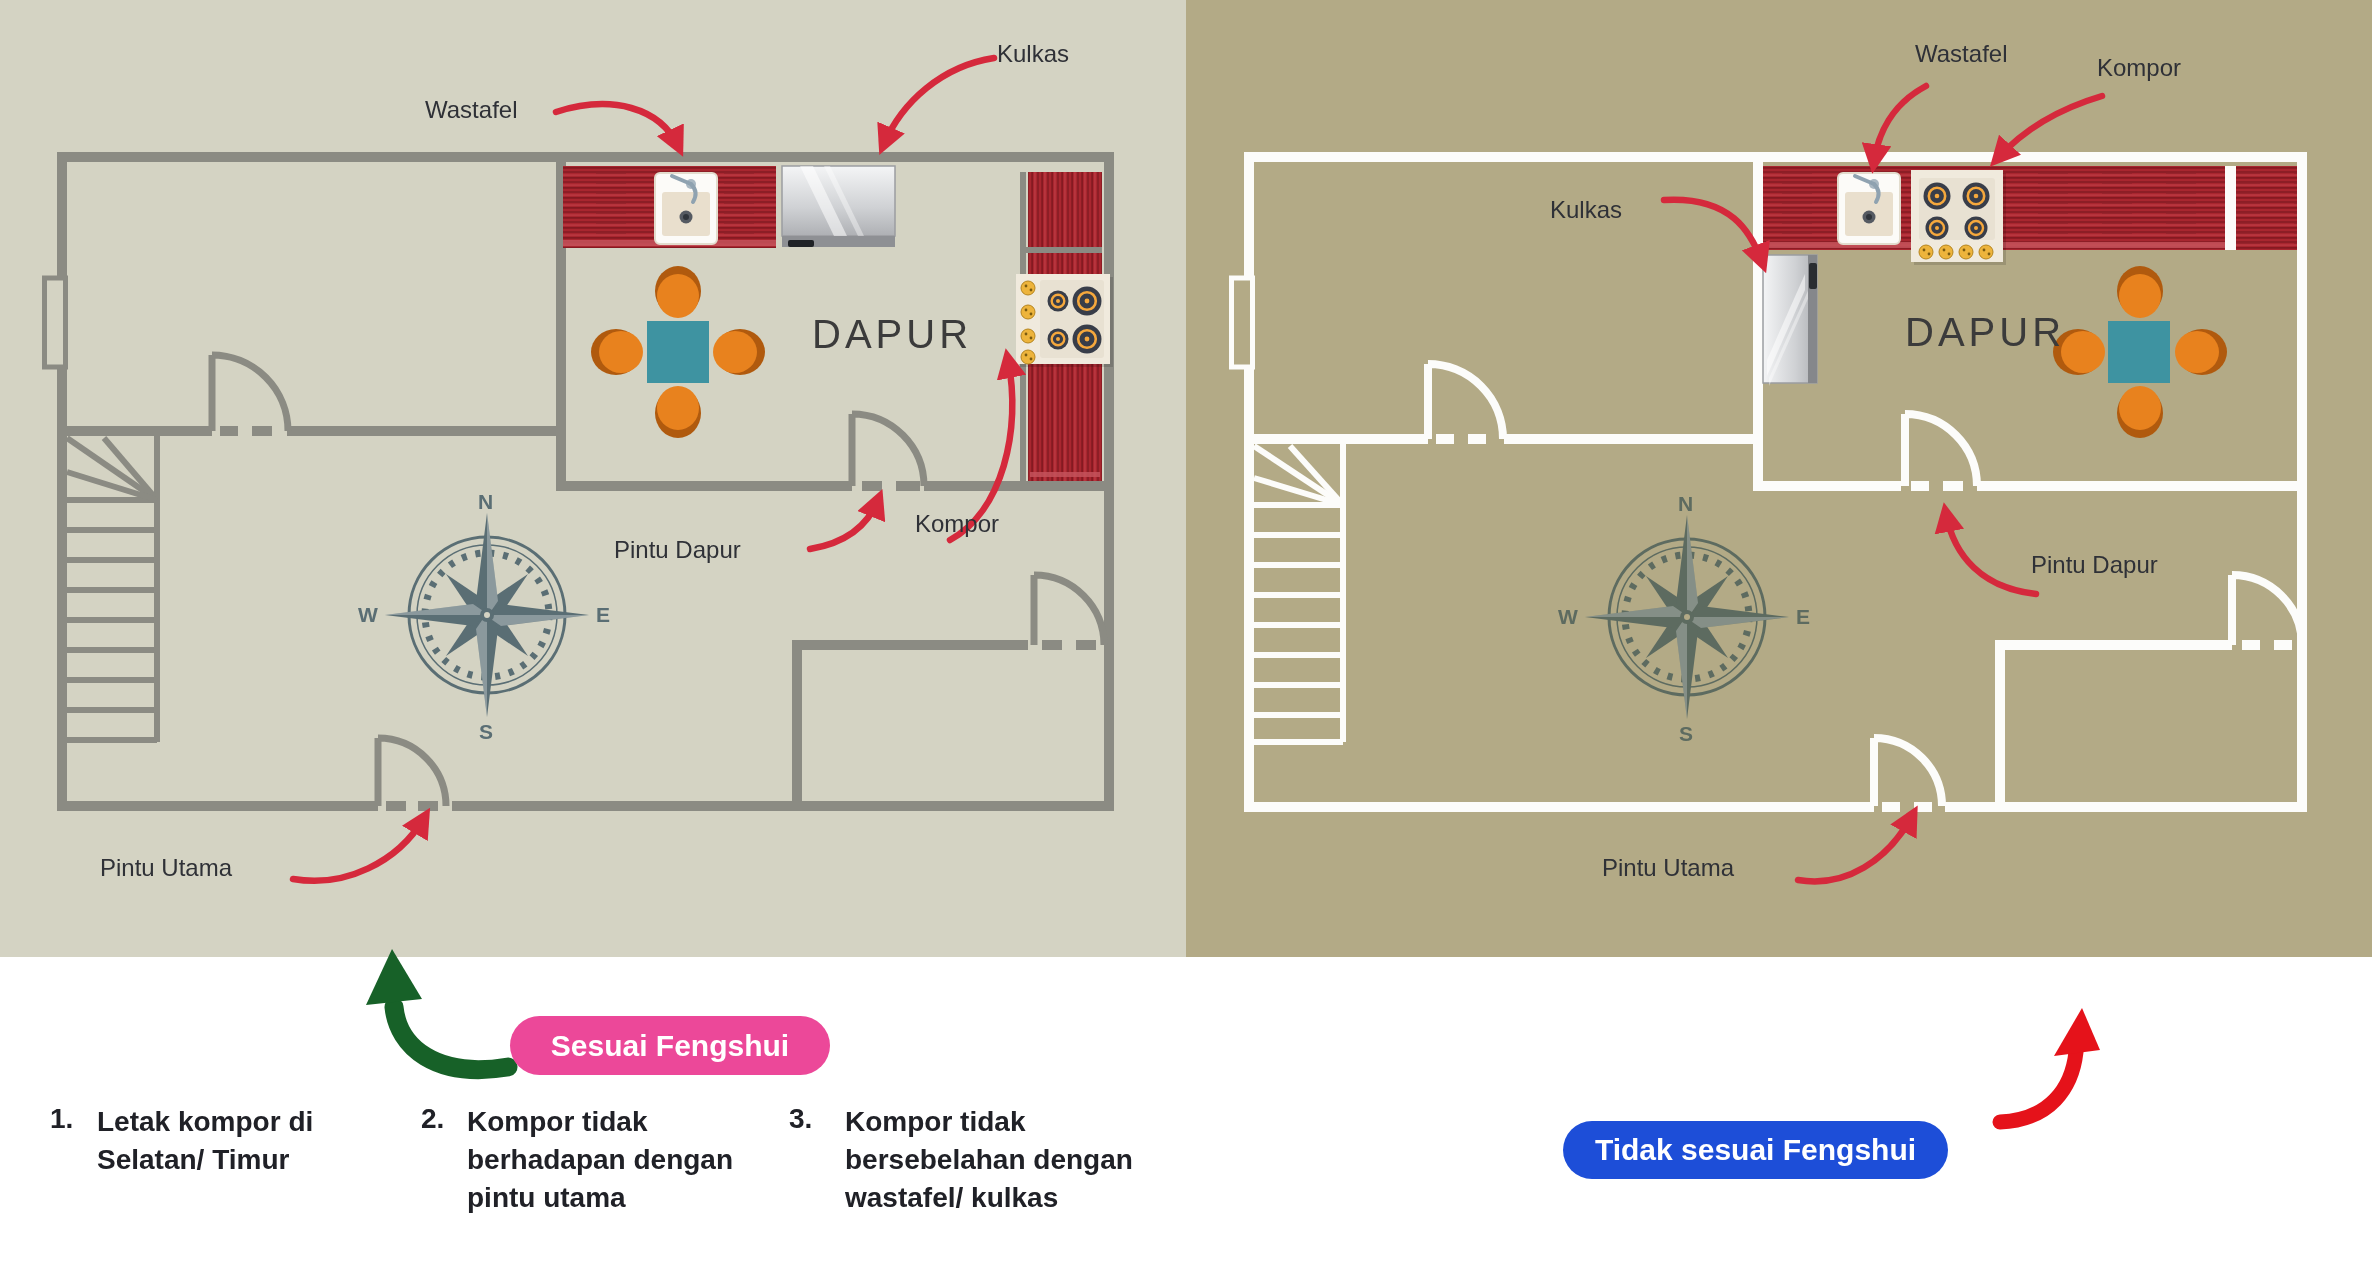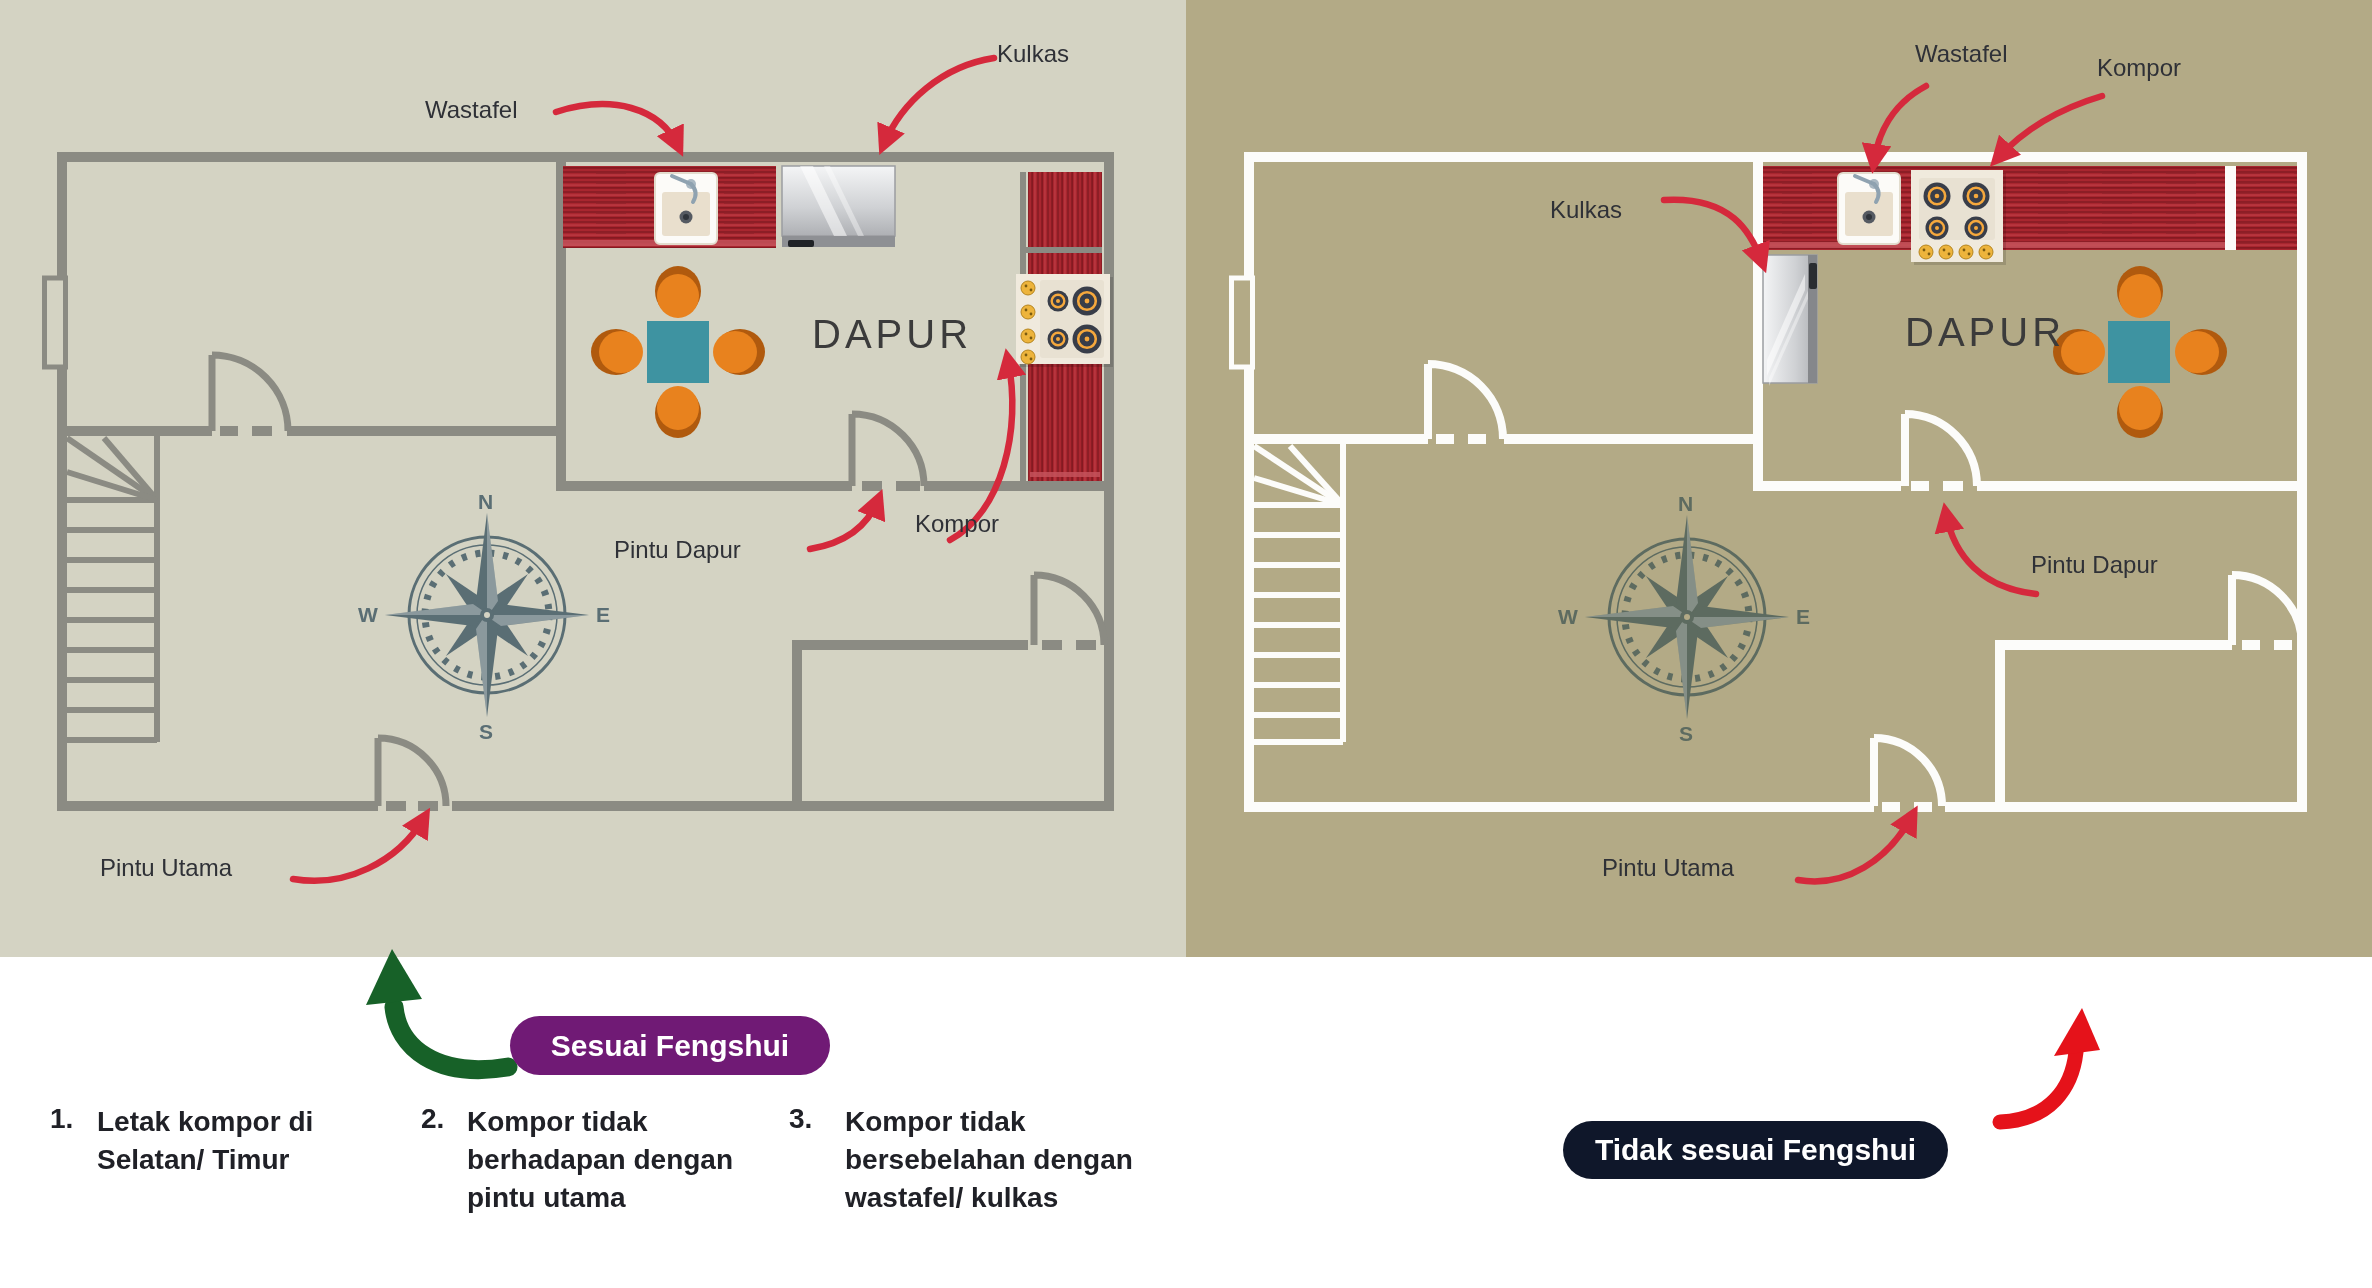--- a/index.html
+++ b/index.html
@@ -8,22 +8,22 @@
   .panel{position:absolute;top:0;height:957px;width:1186px;}
   .panel.left{left:0;background:#d4d3c3;}
   .panel.right{left:1186px;background:#b3aa86;}
   .panel svg{position:absolute;left:0;top:0;}
   .lbl{position:absolute;font-size:24px;color:#2f3137;white-space:nowrap;}
   .room-lbl{position:absolute;font-size:40px;letter-spacing:4px;color:#3b3b3b;white-space:nowrap;}
   .cpt{position:absolute;font-size:21px;font-weight:bold;white-space:nowrap;}
   .cpt.l{color:#5a6e74;} .cpt.r{color:#5d6b60;}
   .pill{position:absolute;display:flex;align-items:center;justify-content:center;
         color:#ffffff;font-weight:bold;font-size:30px;white-space:nowrap;}
-  .pill.green{left:510px;top:1016px;width:320px;height:59px;border-radius:30px;background:#701a75;}
-  .pill.red{left:1563px;top:1121px;width:385px;height:58px;border-radius:29px;background:#0f172a;}
+  .pill.green{left:510px;top:1016px;width:320px;height:59px;border-radius:30px;background:#ec4899;}
+  .pill.red{left:1563px;top:1121px;width:385px;height:58px;border-radius:29px;background:#1d4ed8;}
   .arrow-svg{position:absolute;}
   .rule{position:absolute;top:1103px;color:#202127;font-size:28px;font-weight:bold;line-height:38px;}
   .rule .txt{white-space:pre-line;}
   .rule-num{position:absolute;top:1103px;color:#202127;font-size:28px;font-weight:bold;}
 </style>
 </head>
 <body>
 
 <div class="stage">
 

